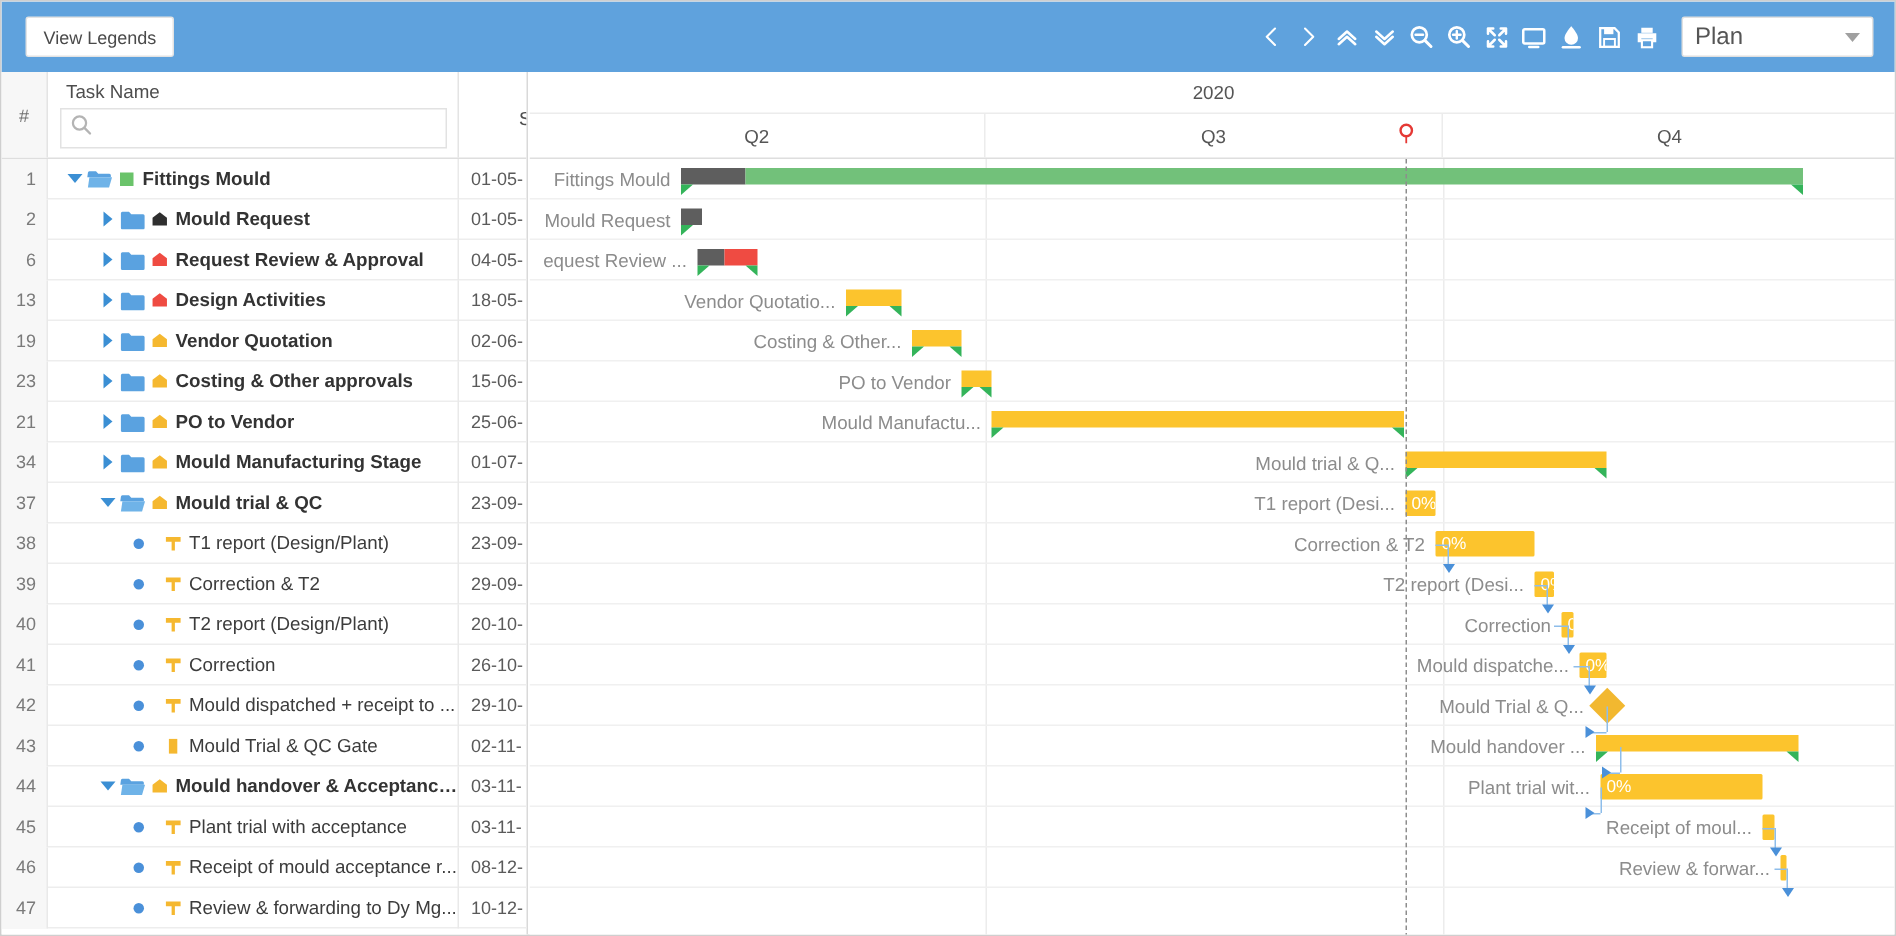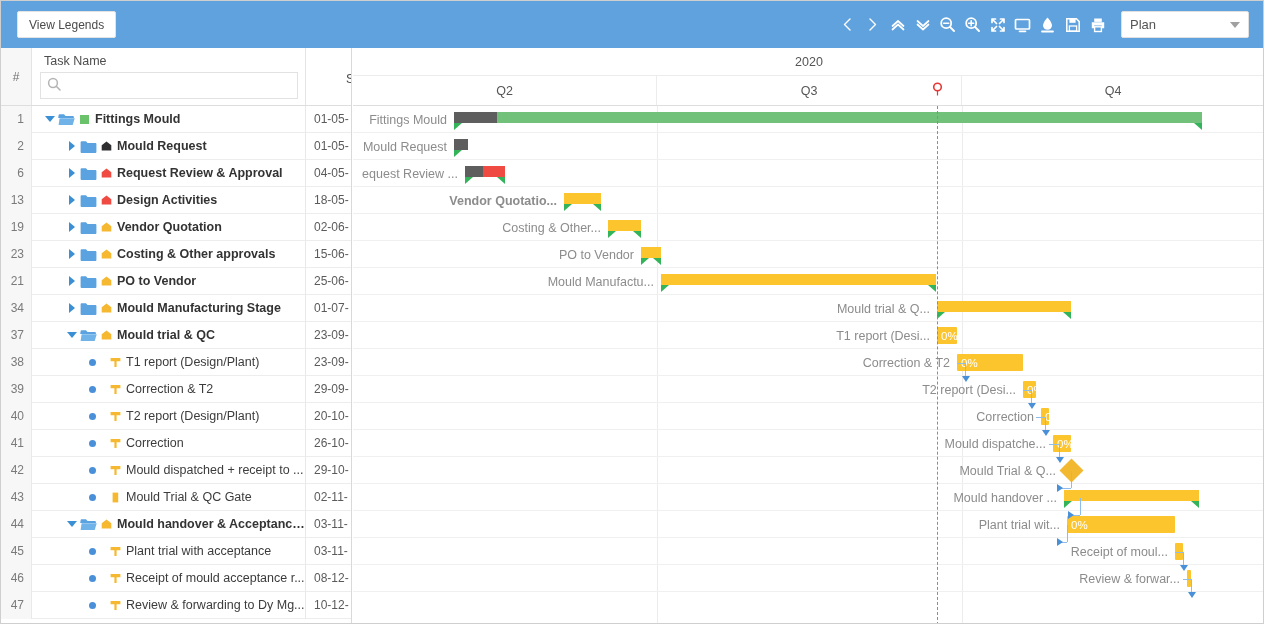--- a/index.html
+++ b/index.html
@@ -54,21 +54,21 @@
     margin-left: 11px;
     width: 128px; height: 27px;
     background: #fff;
     border: 1px solid #e0e0e0;
     border-radius: 2px;
     display: flex; align-items: center;
     padding: 0 8px;
     cursor: pointer;
   }
   #plan-select .plan-label {
-    font-size: 13px; color: #555; flex: 1;
+    font-size: 16px; color: #555; flex: 1;
   }
   #plan-select .caret {
     width: 0; height: 0;
     border-left: 5px solid transparent;
     border-right: 5px solid transparent;
     border-top: 6px solid #a0a0a0;
   }
 
   
   #body { position: absolute; left: 0; top: 47px; width: 1264px; height: 577px; }
@@ -792,21 +792,21 @@
           <div class="ganttrow" style="position: relative;">
             <div class="blabel" style="left: 112px;">equest Review ...</div>
             <div class="sumbar" style="left: 112px; width: 40px;">
               <div class="seg" style="left: 0px; width: 18px; background: rgb(94, 94, 94);"></div>
               <div class="seg" style="left: 18px; width: 22px; background: rgb(239, 75, 66);"></div>
               <div class="cap-l"></div>
               <div class="cap-r"></div>
             </div>
           </div>
           <div class="ganttrow" style="position: relative;">
-            <div class="blabel" style="left: 211px; font-weight: bold;">Vendor Quotatio...</div>
+            <div class="blabel" style="left: 211px;">Vendor Quotatio...</div>
             <div class="sumbar" style="left: 211px; width: 37px;">
               <div class="seg" style="left: 0px; width: 37px; background: rgb(252, 196, 45);"></div>
               <div class="cap-l"></div>
               <div class="cap-r"></div>
             </div>
           </div>
           <div class="ganttrow" style="position: relative;">
             <div class="blabel" style="left: 255px;">Costing &amp; Other...</div>
             <div class="sumbar" style="left: 255px; width: 33px;">
               <div class="seg" style="left: 0px; width: 33px; background: rgb(252, 196, 45);"></div>

